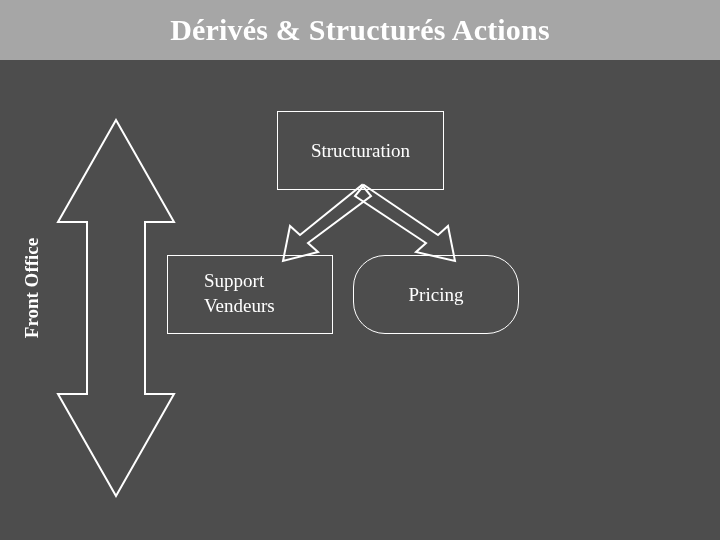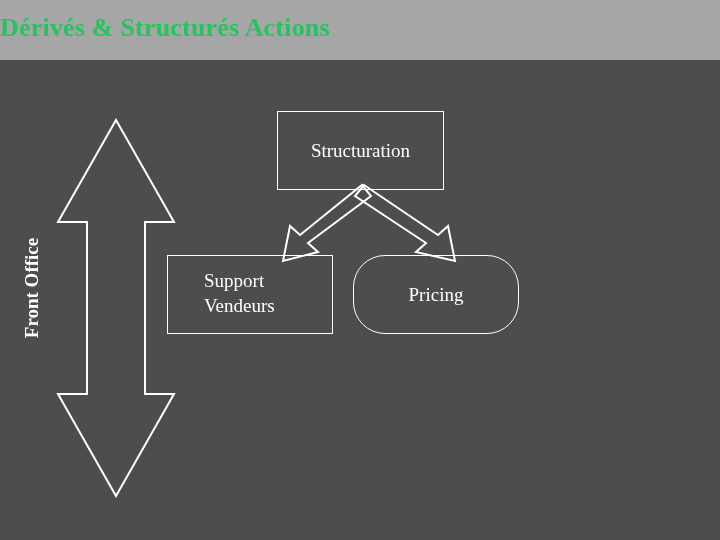--- a/index.html
+++ b/index.html
@@ -25,24 +25,25 @@
     top: 0;
     width: 720px;
     height: 60px;
     background: #a6a6a6;
   }
   #title-text {
     position: absolute;
     left: 0;
     top: 13px;
     width: 720px;
+    text-align: center;
     font-family: "Liberation Serif", serif;
-    font-size: 26px;
+    font-size: 30px;
     font-weight: bold;
-    color: #22c55e;
+    color: #ffffff;
     letter-spacing: 0.2px;
   }
   .node {
     position: absolute;
     box-sizing: border-box;
     border: 1px solid #ffffff;
     color: #ffffff;
     font-family: "Liberation Serif", serif;
     font-size: 19px;
     line-height: 25px;

